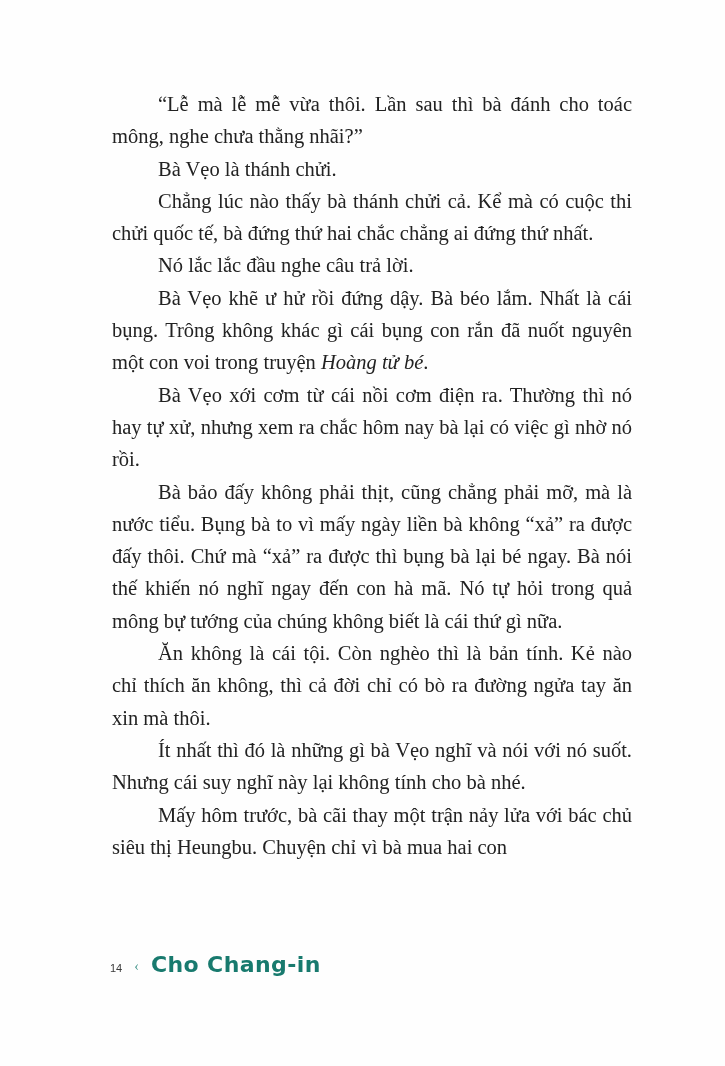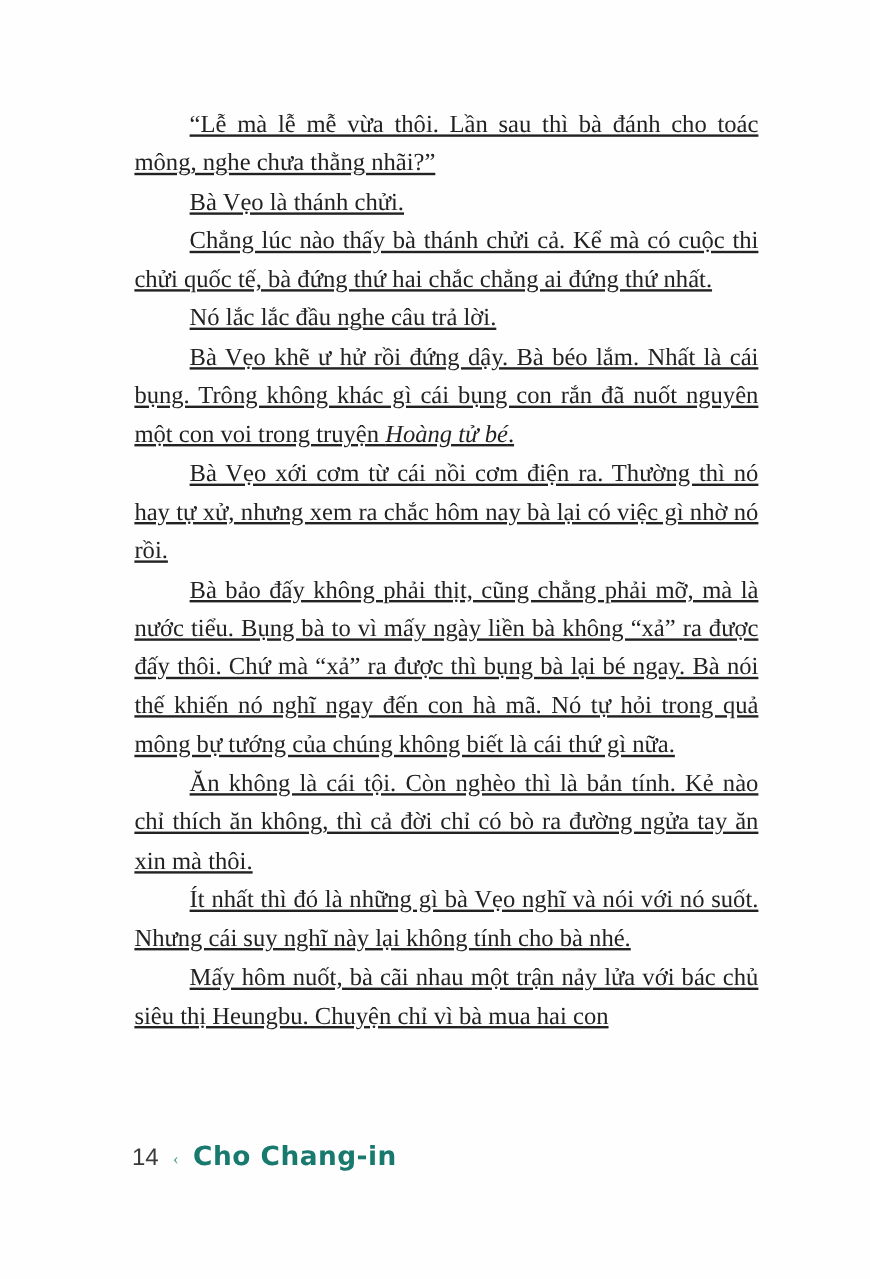--- a/index.html
+++ b/index.html
@@ -21,40 +21,39 @@
   .text-block {
     position: absolute;
     left: 112px;
     top: 88px;
     width: 520px;
     font-family: "Liberation Serif", serif;
     font-size: 20.5px;
     line-height: 32.3px;
     color: #222222;
     text-align: justify;
-    text-decoration: underline;
   }
   .text-block p {
     margin: 0;
     text-indent: 46px;
   }
   .text-block .italic {
     font-style: italic;
   }
   .footer {
     position: absolute;
     left: 110px;
     top: 952px;
     display: flex;
     align-items: baseline;
     gap: 12px;
   }
   .page-number {
     font-family: "Liberation Sans", sans-serif;
-    font-size: 20px;
+    font-size: 11px;
     color: #3a3a3a;
   }
   .footer-sep {
     font-family: "Liberation Serif", serif;
     font-size: 14px;
     color: #4d9a90;
     position: relative;
     top: -1px;
   }
   .author {
@@ -73,21 +72,21 @@
   <div class="text-block" id="paragraphs">
       <p><span>“Lễ mà lễ mễ vừa thôi. Lần sau thì bà đánh cho toác mông, nghe chưa thằng nhãi?”</span></p>
       <p><span>Bà Vẹo là thánh chửi.</span></p>
       <p><span>Chẳng lúc nào thấy bà thánh chửi cả. Kể mà có cuộc thi chửi quốc tế, bà đứng thứ hai chắc chẳng ai đứng thứ nhất.</span></p>
       <p><span>Nó lắc lắc đầu nghe câu trả lời.</span></p>
       <p><span>Bà Vẹo khẽ ư hử rồi đứng dậy. Bà béo lắm. Nhất là cái bụng. Trông không khác gì cái bụng con rắn đã nuốt nguyên một con voi trong truyện </span><span class="italic">Hoàng tử bé</span><span>.</span></p>
       <p><span>Bà Vẹo xới cơm từ cái nồi cơm điện ra. Thường thì nó hay tự xử, nhưng xem ra chắc hôm nay bà lại có việc gì nhờ nó rồi.</span></p>
       <p><span>Bà bảo đấy không phải thịt, cũng chẳng phải mỡ, mà là nước tiểu. Bụng bà to vì mấy ngày liền bà không “xả” ra được đấy thôi. Chứ mà “xả” ra được thì bụng bà lại bé ngay. Bà nói thế khiến nó nghĩ ngay đến con hà mã. Nó tự hỏi trong quả mông bự tướng của chúng không biết là cái thứ gì nữa.</span></p>
       <p><span>Ăn không là cái tội. Còn nghèo thì là bản tính. Kẻ nào chỉ thích ăn không, thì cả đời chỉ có bò ra đường ngửa tay ăn xin mà thôi.</span></p>
       <p><span>Ít nhất thì đó là những gì bà Vẹo nghĩ và nói với nó suốt. Nhưng cái suy nghĩ này lại không tính cho bà nhé.</span></p>
-      <p><span>Mấy hôm nuốt, bà cãi nhau một trận nảy lửa với bác chủ siêu thị Heungbu. Chuyện chỉ vì bà mua hai con</span></p>
+      <p><span>Mấy hôm trước, bà cãi thay một trận nảy lửa với bác chủ siêu thị Heungbu. Chuyện chỉ vì bà mua hai con</span></p>
     </div>
 
   <div class="footer">
     <span class="page-number">14</span>
     <span class="footer-sep">‹</span>
     <span class="author">Cho Chang-in</span>
   </div>
 
 </div>
 

